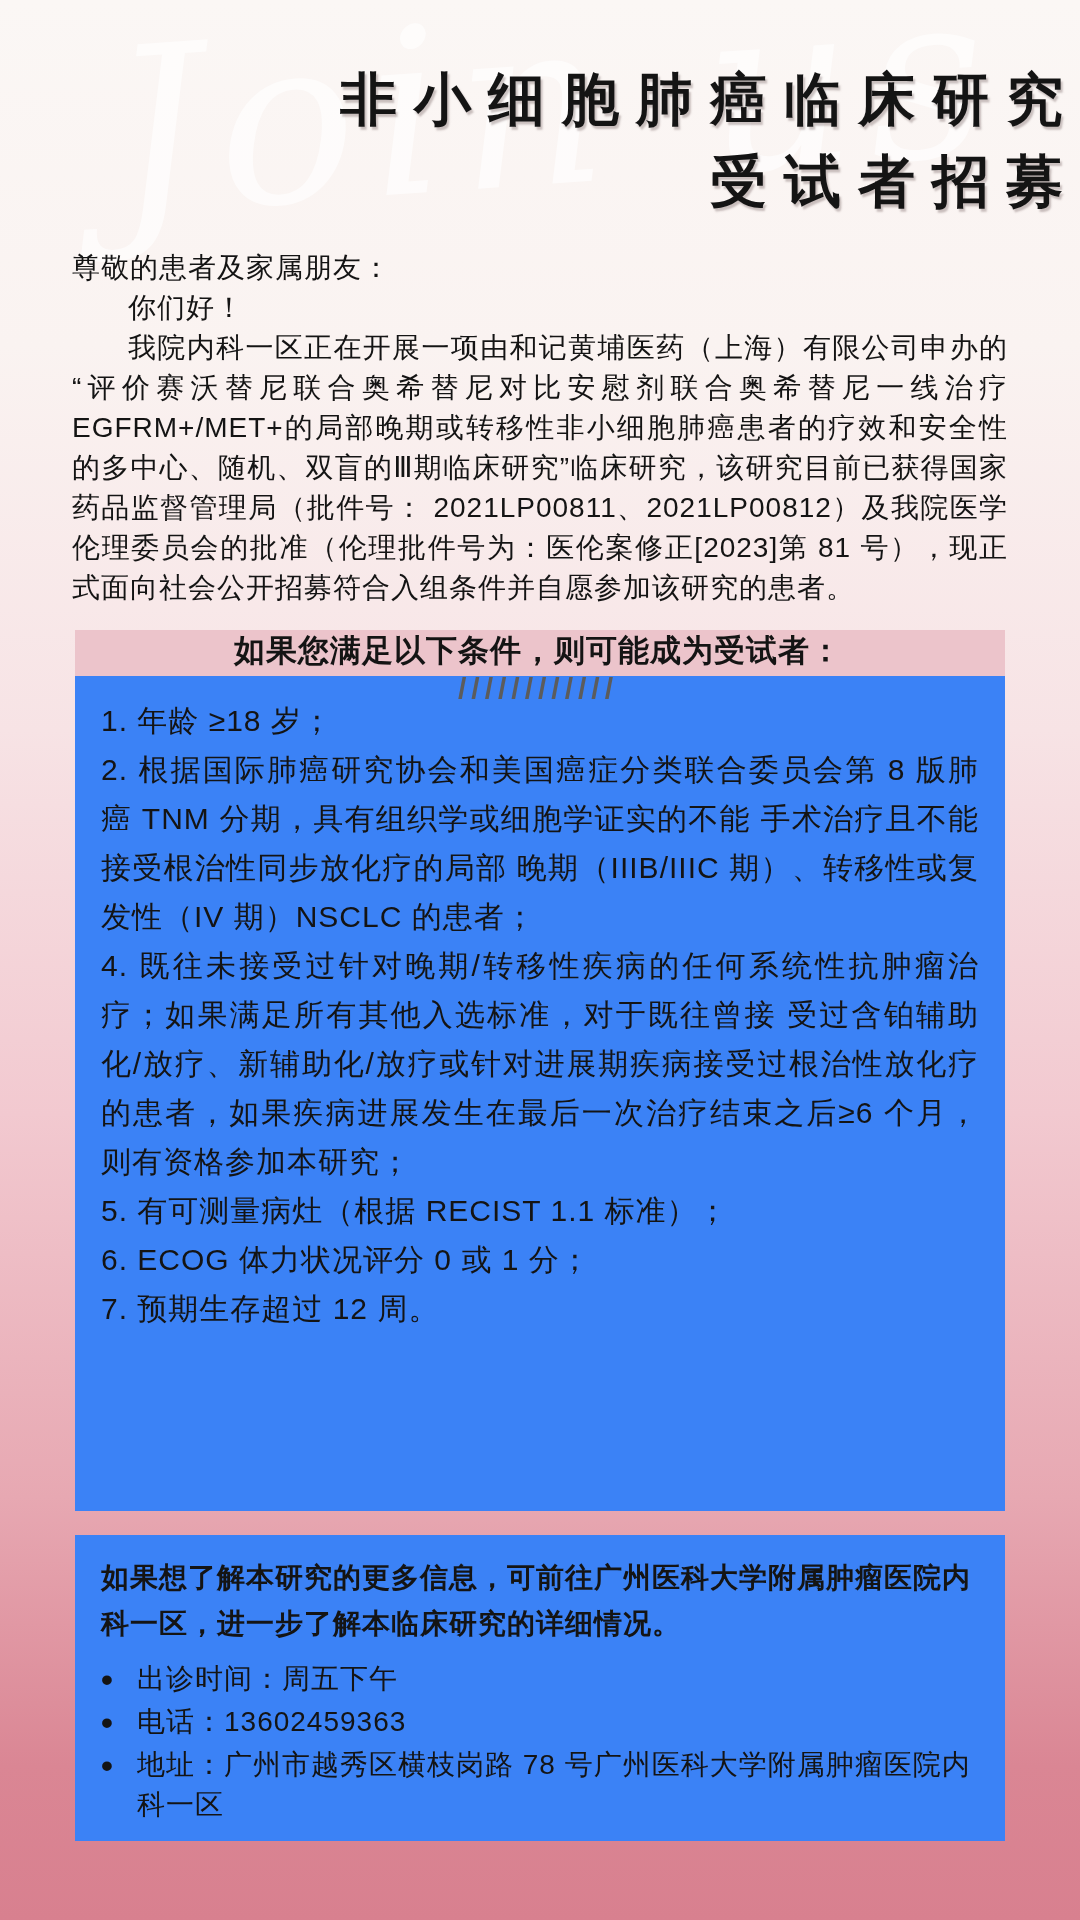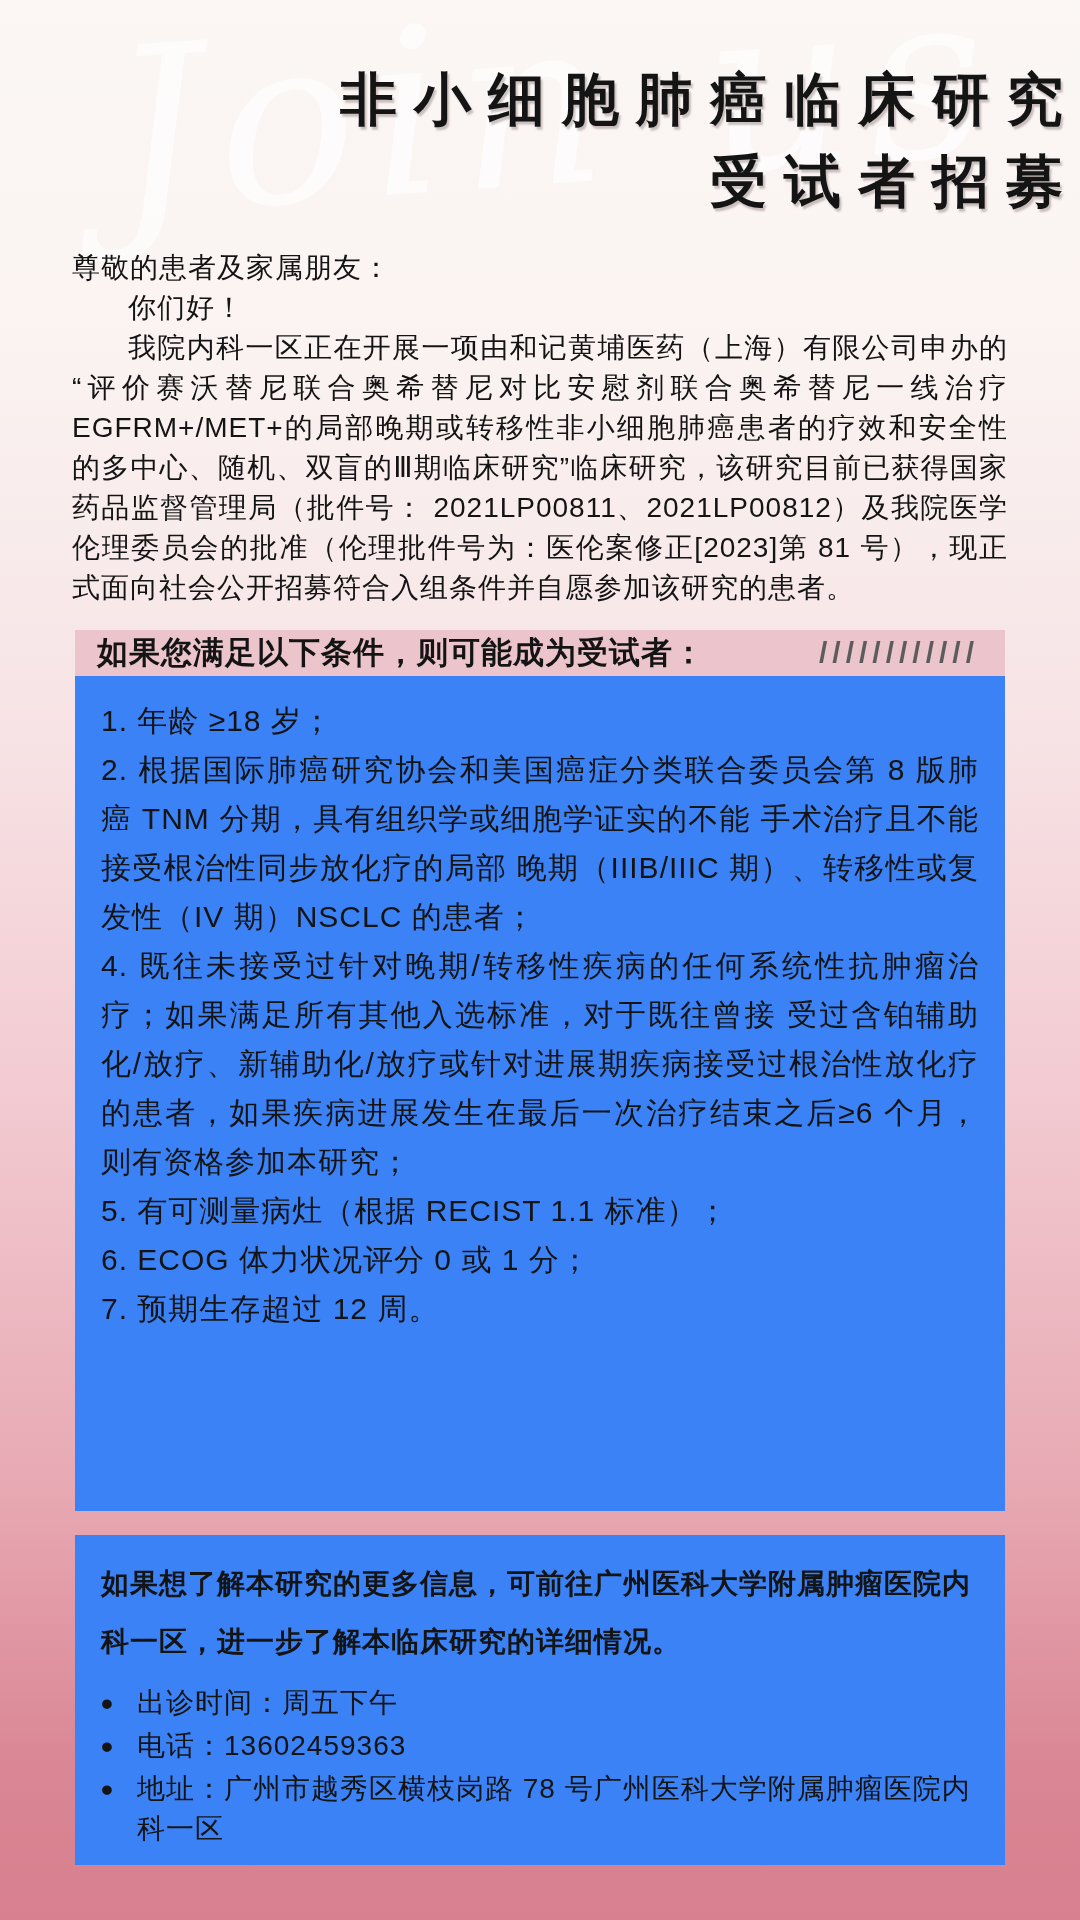--- a/index.html
+++ b/index.html
@@ -52,20 +52,21 @@
   .cond-bar{
     margin:22px 0 0 75px;
     width:930px;
     height:46px;
     background:#ecc4cb;
     display:flex;
     align-items:center;
     justify-content:space-between;
     box-sizing:border-box;
     padding:0 26px 0 22px;
+    flex-direction:column;
   }
   .cond-bar .bar-label{
     font-weight:bold;
     font-size:31px;
     letter-spacing:1px;
   }
   .cond-bar .slashes{
     font-size:30px;
     letter-spacing:5px;
     color:#5c5c5c;
@@ -87,21 +88,21 @@
     letter-spacing:1px;
     text-align:justify;
   }
   .contact-panel{
     margin-top:24px;
     padding:20px 26px 16px 26px;
   }
   .contact-intro{
     font-weight:bold;
     font-size:28px;
-    line-height:58px;
+    line-height:46px;
     letter-spacing:1px;
     margin-bottom:12px;
   }
   .contact-list{list-style:none;margin:0;padding:0;}
   .contact-list li{
     display:flex;
     font-size:28px;
     line-height:40px;
     letter-spacing:1px;
   }

